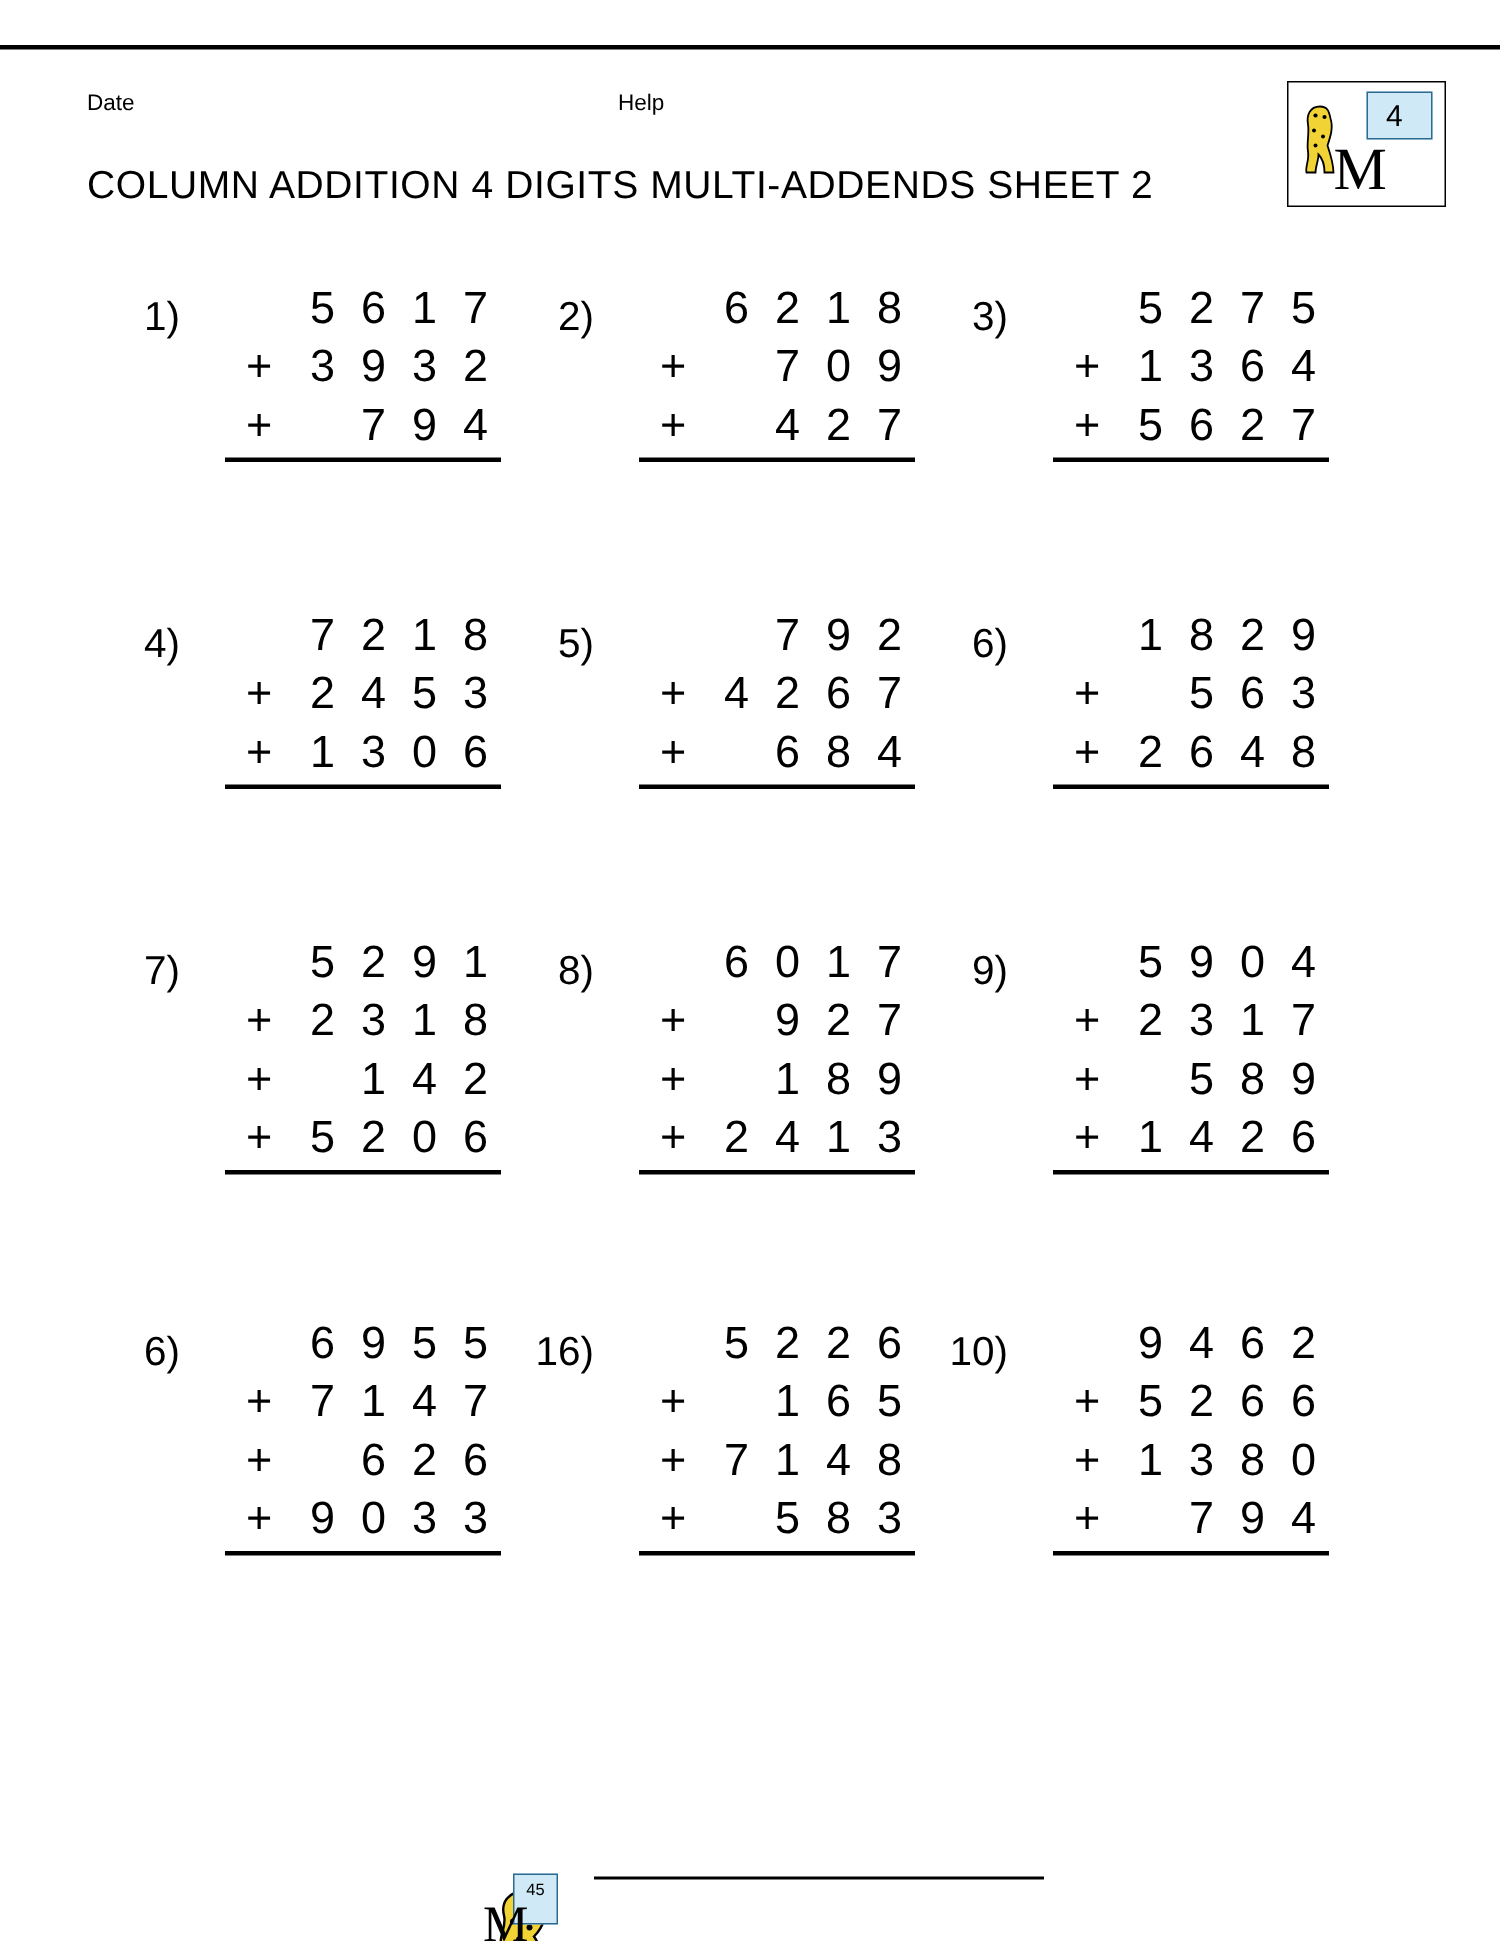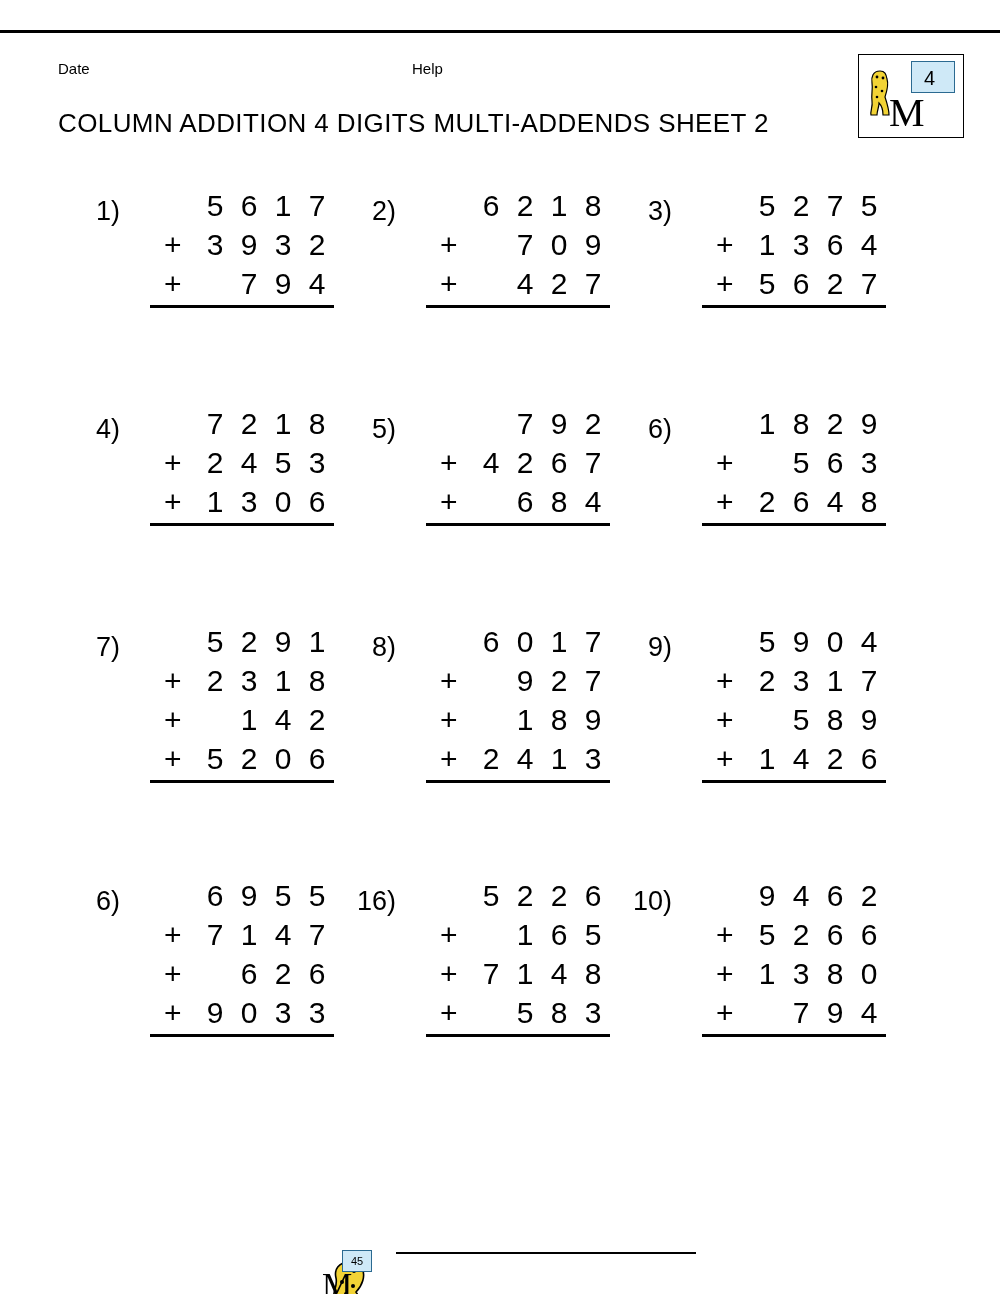--- a/index.html
+++ b/index.html
@@ -158,21 +158,21 @@
     padding-left: 92px;
   }
   .footer-sal {
     position: absolute;
     left: 16px; top: 6px;
     width: 60px; height: 56px;
   }
   .footer-board {
     position: absolute;
     left: 38px; top: 0px;
-    width: 30px; height: 22px;
+    width: 30px; height: 34px;
     background: #cfe9f7;
     border: 1px solid #2b6a91;
     font-size: 11px;
     color: #000;
     text-align: center;
     line-height: 20px;
   }
   .footer-mm {
     position: absolute;
     left: 18px; top: 18px;

